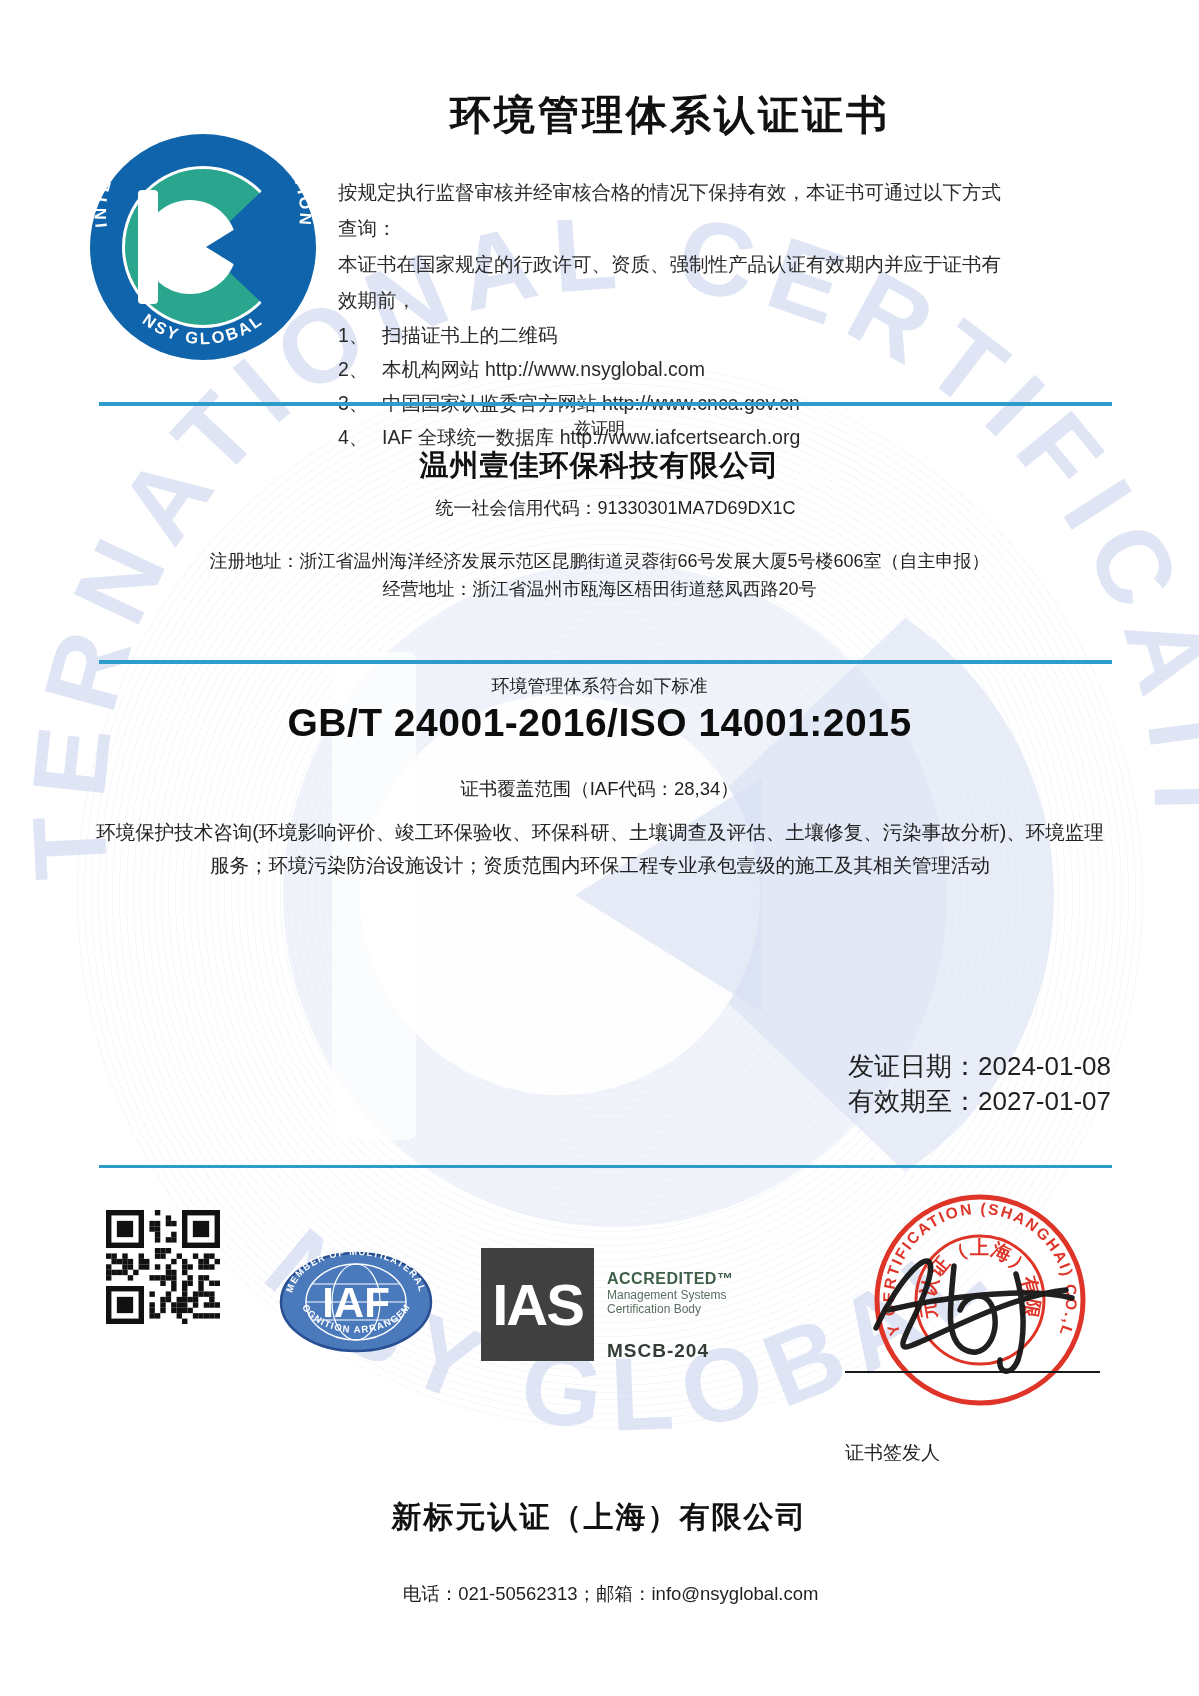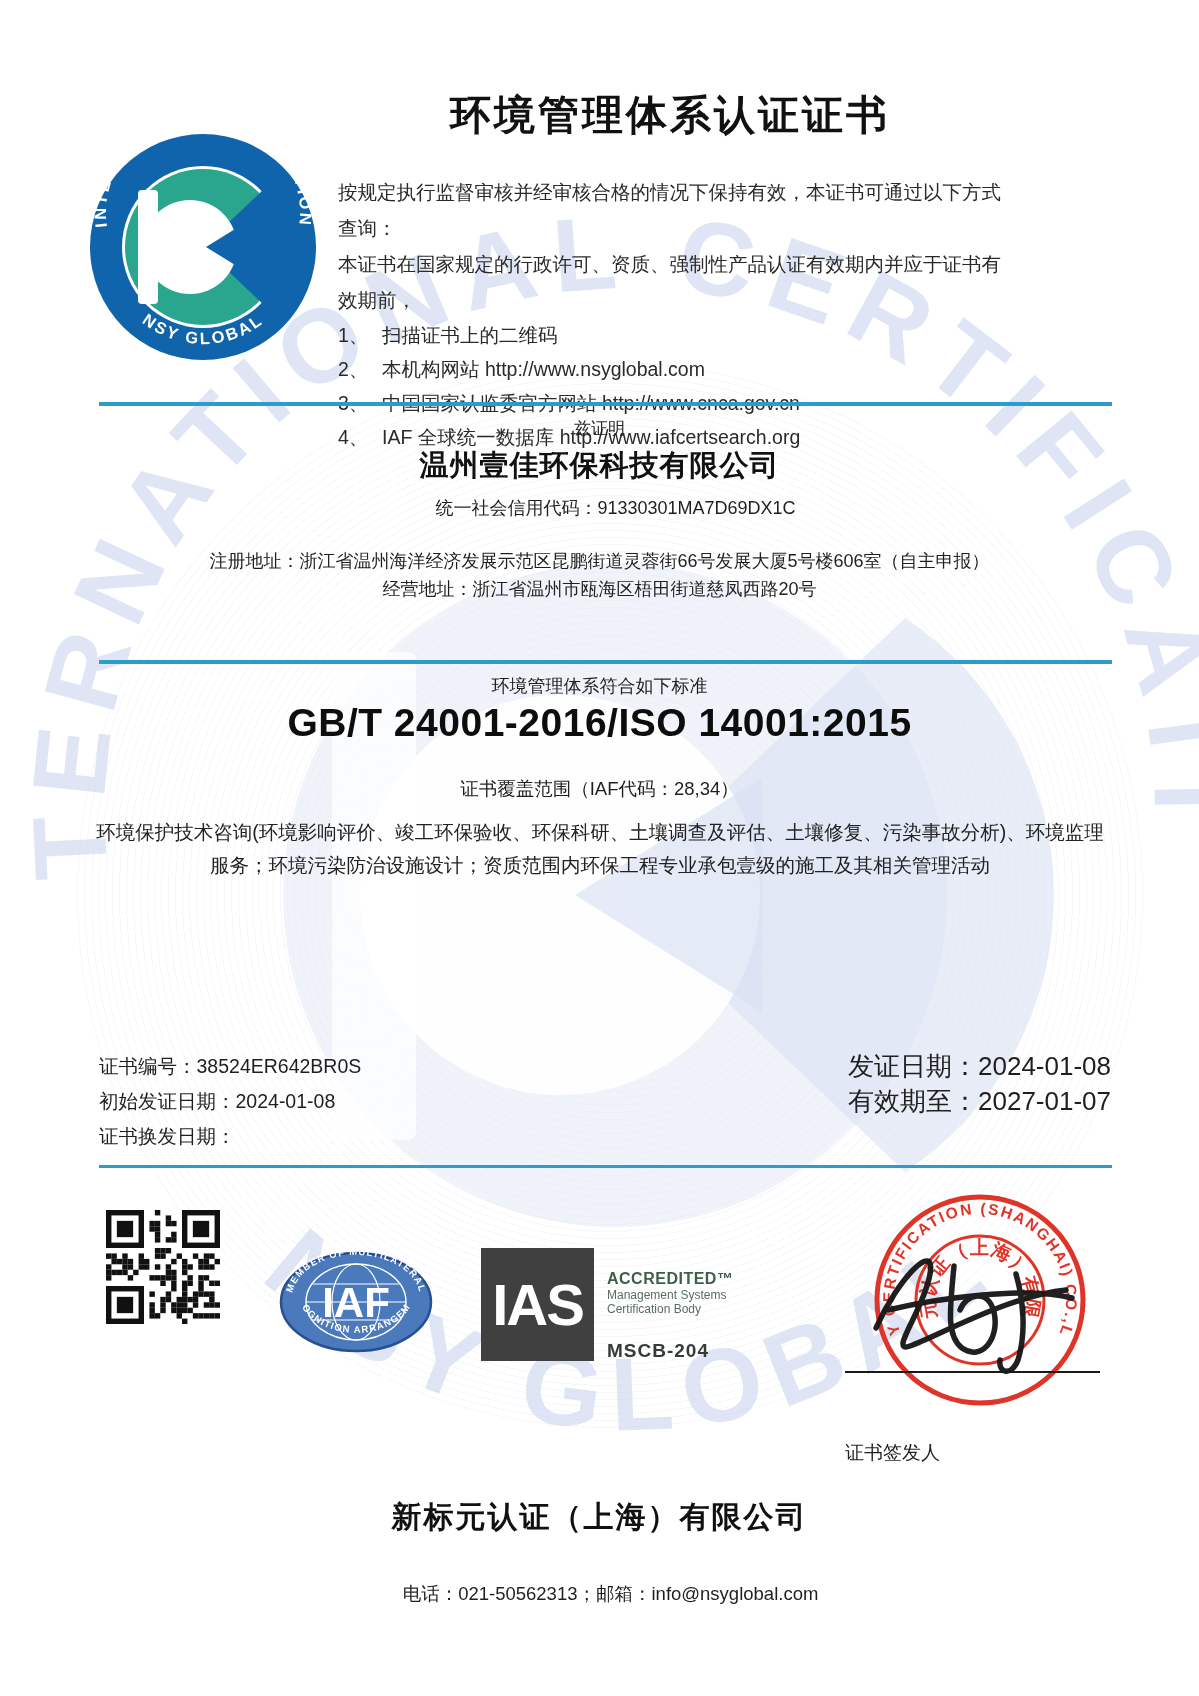--- a/index.html
+++ b/index.html
@@ -125,25 +125,20 @@
   <div id="regaddr" class="abs cline">注册地址：浙江省温州海洋经济发展示范区昆鹏街道灵蓉街66号发展大厦5号楼606室（自主申报）</div>
   <div id="bizaddr" class="abs cline">经营地址：浙江省温州市瓯海区梧田街道慈凤西路20号</div>
 
   <div class="abs rule" style="top:660px"></div>
 
   <div id="stdintro" class="abs cline">环境管理体系符合如下标准</div>
   <div id="standard" class="abs cline">GB/T 24001-2016/ISO 14001:2015</div>
   <div id="scopelabel" class="abs cline">证书覆盖范围（IAF代码：28,34）</div>
   <div id="scopetext" class="abs">环境保护技术咨询(环境影响评价、竣工环保验收、环保科研、土壤调查及评估、土壤修复、污染事故分析)、环境监理服务；环境污染防治设施设计；资质范围内环保工程专业承包壹级的施工及其相关管理活动</div>
 
-  <div id="details-left" class="abs">
-    <div class="drow">证书编号：38524ER642BR0S</div>
-    <div class="drow">初始发证日期：2024-01-08</div>
-    <div class="drow">证书换发日期：</div>
-  </div>
   <div id="details-right" class="abs">
     <div class="drow">发证日期：2024-01-08</div>
     <div class="drow">有效期至：2027-01-07</div>
   </div>
 
   <div class="abs rule" style="top:1165px;height:3px"></div>
 
   <svg id="qr" class="abs" viewBox="0 0 114 114">
     <rect x="0" y="0" width="114" height="114" fill="#ffffff"></rect>
     <g id="qr-modules">

